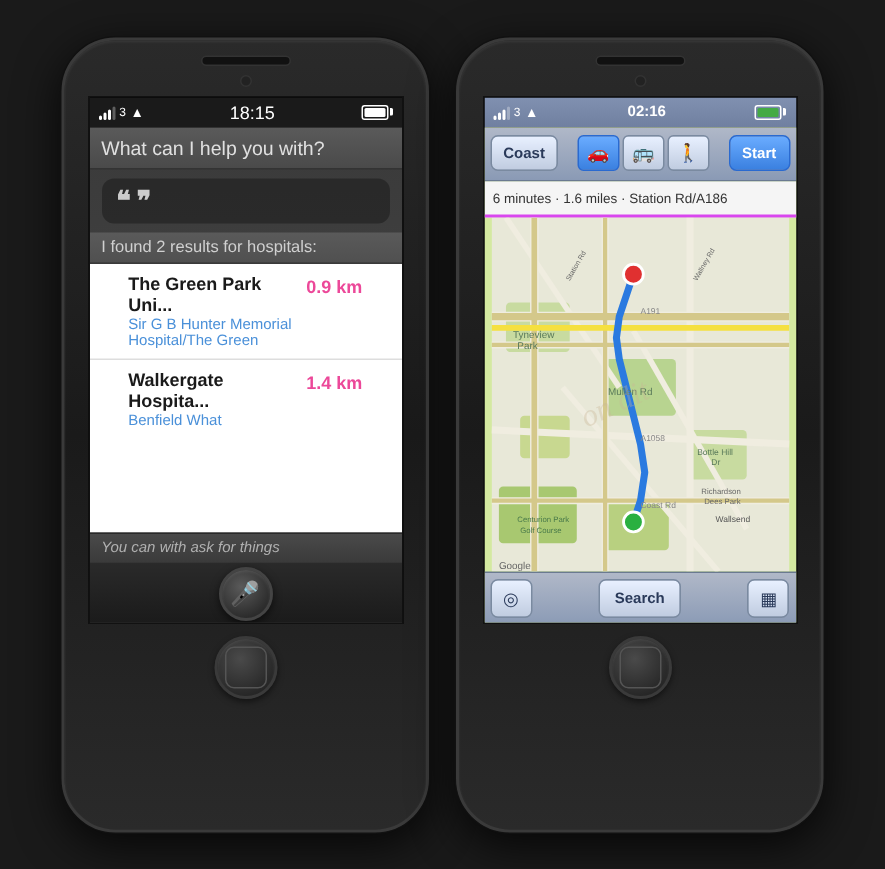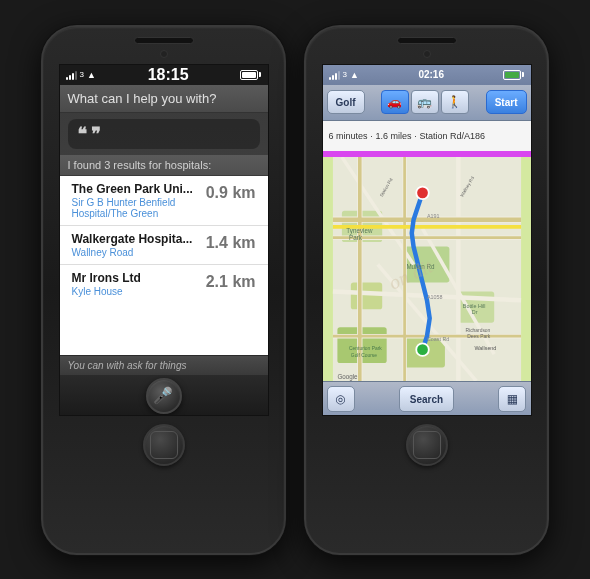--- a/index.html
+++ b/index.html
@@ -170,43 +170,43 @@
       font-size: 11px;
       border-bottom: 1px solid #3a3a3a;
     }
 
     .hospital-list {
       flex: 1;
       background: #fff;
       overflow: hidden;
     }
     .hospital-item {
-      padding: 6px 12px;
+      padding: 6px 26px;
       border-bottom: 1px solid #ddd;
       display: flex;
       justify-content: space-between;
       align-items: flex-start;
     }
     .hospital-item:last-child {
       border-bottom: none;
     }
     .hospital-info .name {
       font-size: 12px;
       font-weight: 600;
       color: #1a1a1a;
     }
     .hospital-info .subtitle {
       font-size: 10px;
       color: #4a90d9;
       margin-top: 1px;
     }
     .hospital-distance {
-      font-size: 16px;
+      font-size: 12px;
       font-weight: 600;
-      color: #737373;
+      color: #ec4899;
       white-space: nowrap;
       margin-left: 6px;
       margin-top: 2px;
     }
 
     .siri-footer-bar {
       background: linear-gradient(180deg, #4a4a4a, #3a3a3a);
       padding: 4px 8px;
       color: #b0b0b0;
       font-size: 10px;
@@ -315,23 +315,23 @@
       font-size: 13px;
       cursor: pointer;
     }
     .transport-btn.active {
       background: linear-gradient(180deg, #6aacff, #3a80e0);
       border-color: #2a6ad0;
       color: #fff;
     }
 
     .map-info-bar {
-      height: 36px;
+      height: 24px;
       background: #f5f5f5;
-      border-bottom: 6px solid #d946ef;
+      border-bottom: 2px solid #d946ef;
       display: flex;
       align-items: center;
       padding: 0 6px;
       font-size: 9px;
       color: #333;
       flex-shrink: 0;
     }
 
     .map-area {
       flex: 1;
@@ -397,62 +397,55 @@
       <div class="signal-area">
         <div class="signal-bars">
           <span></span>
             <span></span>
             <span></span>
             <span></span>
         </div>
         <span style="font-size:8px;">3</span>
         <span style="font-size:9px;">▲</span>
       </div>
-      <span style="font-size:16px; font-weight:700;">18:15</span>
+      <span style="font-size:12px; font-weight:400;">18:15</span>
       <div class="battery-icon">
         <div class="battery-body">
             <div class="battery-fill"></div>
           </div>
         <div class="battery-tip"></div>
       </div>
     </div>
 
     <div class="siri-screen">
       <div class="siri-header">
         <div class="siri-question">What can I help you with?</div>
       </div>
 
       <div class="siri-query-bubble">
         <span class="quote">❝</span>
         <span class="quote">❞</span>
       </div>
 
-      <div class="siri-result-header">I found 3 results for hospitals:</div>
+      <div class="siri-result-header">I found 2 results for hospitals:</div>
 
       <div class="hospital-list">
         <div class="hospital-item">
           <div class="hospital-info">
             <div class="name">The Green Park Uni...</div>
-            <div class="subtitle">Sir G B Hunter Benfield Hospital/The Green</div>
+            <div class="subtitle">Sir G B Hunter Memorial Hospital/The Green</div>
           </div>
           <div class="hospital-distance">0.9 km</div>
         </div>
         <div class="hospital-item">
           <div class="hospital-info">
             <div class="name">Walkergate Hospita...</div>
-            <div class="subtitle">Wallney Road</div>
+            <div class="subtitle">Benfield What</div>
           </div>
           <div class="hospital-distance">1.4 km</div>
-        </div>
-        <div class="hospital-item">
-          <div class="hospital-info">
-            <div class="name">Mr Irons Ltd</div>
-            <div class="subtitle">Kyle House</div>
-          </div>
-          <div class="hospital-distance">2.1 km</div>
         </div>
       </div>
 
       <div class="siri-footer-bar">You can with ask for things</div>
 
       <div class="siri-mic-bar">
         <div class="siri-mic-button">
           <span class="mic-icon">🎤</span>
         </div>
       </div>
@@ -488,21 +481,21 @@
         <div class="battery-body" style="border-color:#fff;">
             <div class="battery-fill" style="background:#4a4; width:75%;"></div>
           </div>
         <div class="battery-tip"></div>
       </div>
     </div>
 
     <div class="maps-screen">
 
       <div class="maps-toolbar">
-        <div class="maps-btn">Golf</div>
+        <div class="maps-btn">Coast</div>
         <div class="transport-group">
           <div class="transport-btn active">
             <span style="font-size:12px;">🚗</span>
           </div>
           <div class="transport-btn">
             <span style="font-size:12px;">🚌</span>
           </div>
           <div class="transport-btn">
             <span style="font-size:12px;">🚶</span>
           </div>

